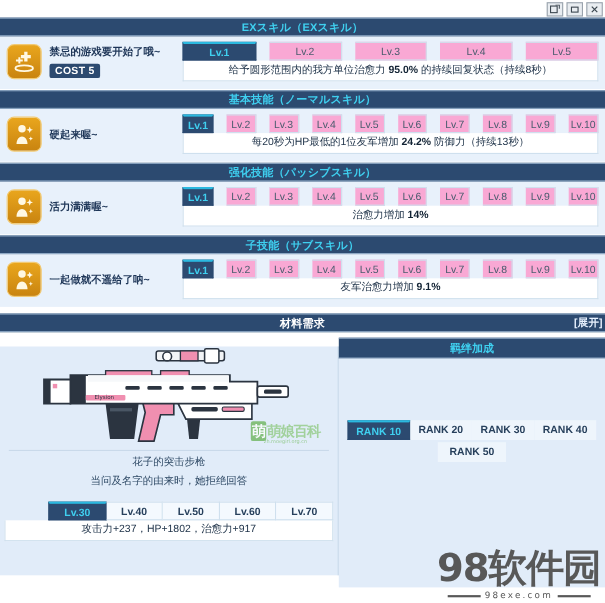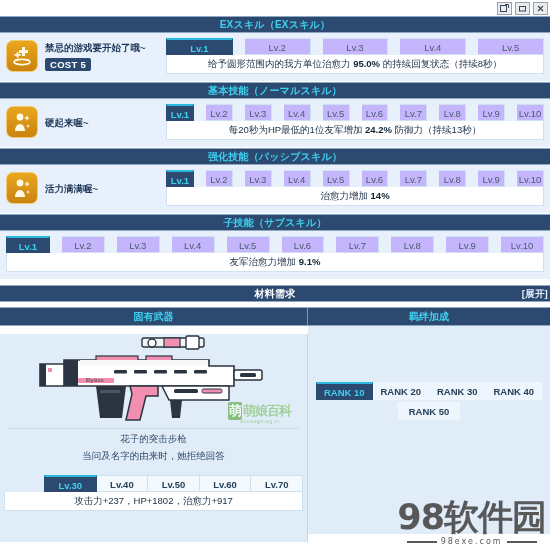--- a/index.html
+++ b/index.html
@@ -83,21 +83,21 @@
   }
 
   .skill-right { flex: 1 1 auto; min-width: 0; }
   .lv-tabs { display: flex; width: 100%; gap: 12px; }
   .lv-tab {
     flex: 1 1 0; min-width: 0;
     text-align: center;
     font-size: 9.5px;
     line-height: 17px; height: 17px;
     color: #4b5c6e;
-    background: #c4b5fd;
+    background: #f9a8d4;
     border: 1px solid #cfe0ee;
     border-left: none;
     white-space: nowrap;
   }
   .lv-tab:first-child { border-left: 1px solid #cfe0ee; }
   .lv-tab.active {
     background: #2c4a70;
     color: #3fd0f0;
     font-weight: bold;
     border: 1px solid #2c4a70;
@@ -332,20 +332,33 @@
             <div class="lv-tab">Lv.9</div>
             <div class="lv-tab">Lv.10</div>
           </div>
           <div class="lv-desc"><span>治愈力增加 </span><b>14%</b><span></span></div>
         </div>
       </div>
       <div class="sec-head">
         <span>子技能（サブスキル）</span>
       </div>
       <div class="skill-body">
+        <div class="skill-left">
+          <div class="sk-icon">
+            <svg width="22" height="22" viewBox="0 0 22 22">
+              <circle cx="9" cy="6" r="3.4" fill="#fff8e2"></circle>
+              <path d="M4 20c0-4.2 2.4-7 5-7s5 2.8 5 7z" fill="#fff8e2"></path>
+              <path d="M16 4l.9 2.2L19 7l-2.1.8L16 10l-.9-2.2L13 7l2.1-.8z" fill="#fff8e2"></path>
+              <path d="M17 13l.6 1.5 1.4.5-1.4.5-.6 1.5-.6-1.5-1.4-.5 1.4-.5z" fill="#fff8e2"></path>
+            </svg>
+          </div>
+          <div class="sk-meta">
+            <div class="sk-name">一起做就不遥给了呐~</div>
+          </div>
+        </div>
         <div class="skill-right">
           <div class="lv-tabs">
             <div class="lv-tab active">Lv.1</div>
             <div class="lv-tab">Lv.2</div>
             <div class="lv-tab">Lv.3</div>
             <div class="lv-tab">Lv.4</div>
             <div class="lv-tab">Lv.5</div>
             <div class="lv-tab">Lv.6</div>
             <div class="lv-tab">Lv.7</div>
             <div class="lv-tab">Lv.8</div>
@@ -360,23 +373,20 @@
   <div class="gap"></div>
   <div class="sec-head mat">
     <span>材料需求</span>
     <span class="side-link">[展开]</span>
   </div>
   <div class="gap"></div>
 
   <div class="cols">
 
     <div class="col col-left">
-      <div class="col-head">
-        <span>固有武器</span>
-      </div>
       <div class="col-body">
 
         <div class="weapon-art">
           <svg width="240" height="92" viewBox="0 0 240 92">
 
             <rect x="108" y="4" width="62" height="9" rx="2" fill="#f2f4f6" stroke="#2b3440" stroke-width="1.4"></rect>
             <rect x="130" y="4" width="16" height="9" fill="#f08fb0" stroke="#2b3440" stroke-width="1.2"></rect>
             <rect x="152" y="2" width="13" height="13" rx="1.5" fill="#ffffff" stroke="#2b3440" stroke-width="1.4"></rect>
             <circle cx="118" cy="9" r="4" fill="#ffffff" stroke="#2b3440" stroke-width="1.4"></circle>
 

